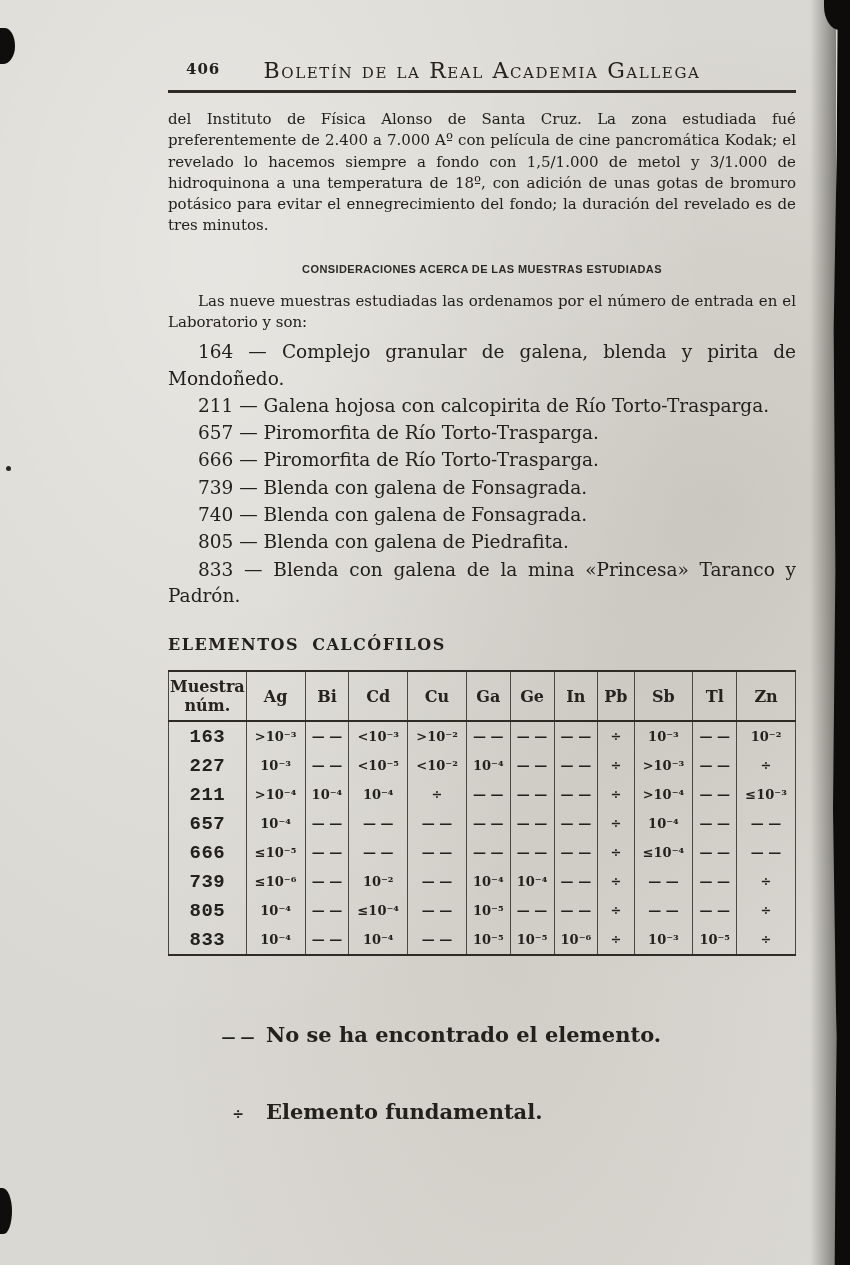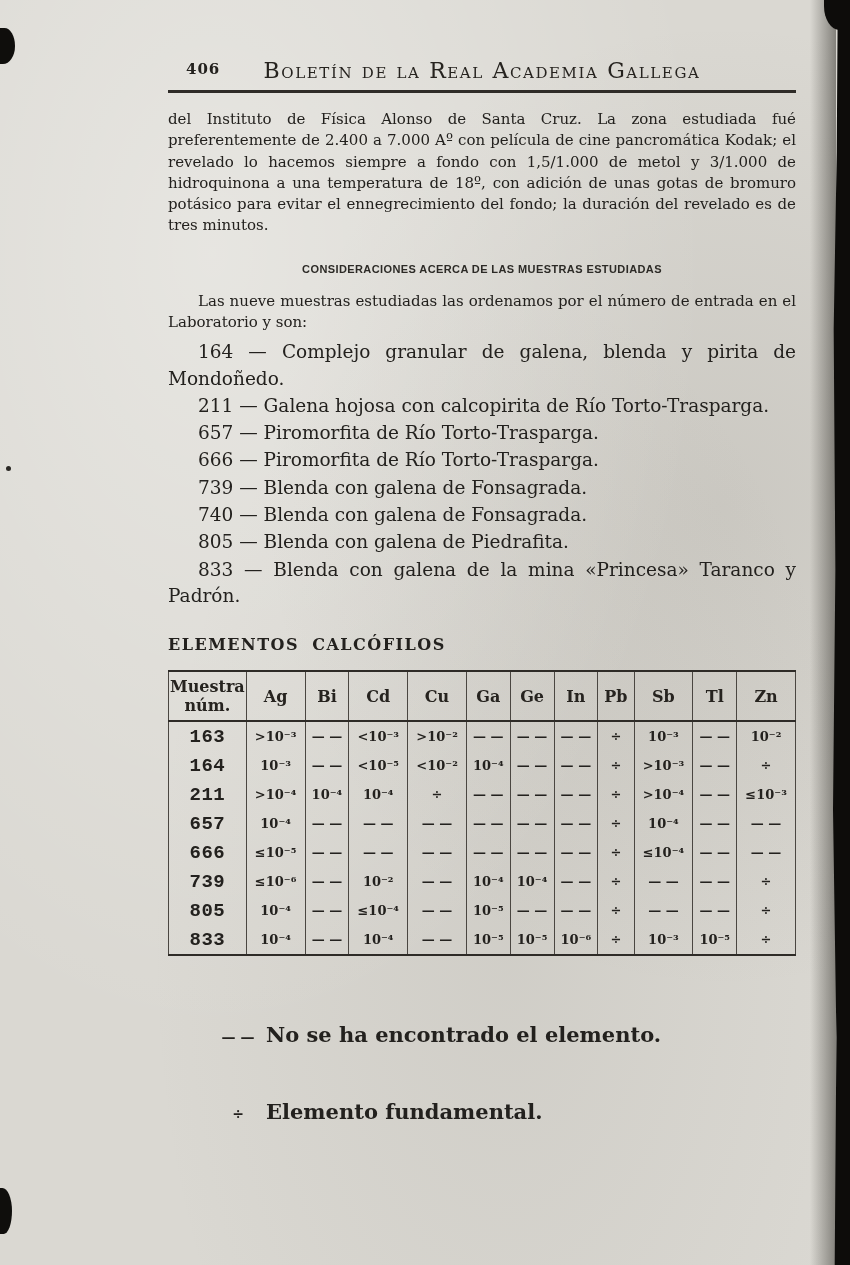--- a/index.html
+++ b/index.html
@@ -154,21 +154,21 @@
             <td>&gt;10⁻²</td>
             <td>— —</td>
             <td>— —</td>
             <td>— —</td>
             <td>÷</td>
             <td>10⁻³</td>
             <td>— —</td>
             <td>10⁻²</td>
           </tr>
           <tr>
-            <td>164</td>
+            <td>227</td>
             <td>10⁻³</td>
             <td>— —</td>
             <td>&lt;10⁻⁵</td>
             <td>&lt;10⁻²</td>
             <td>10⁻⁴</td>
             <td>— —</td>
             <td>— —</td>
             <td>÷</td>
             <td>&gt;10⁻³</td>
             <td>— —</td>

